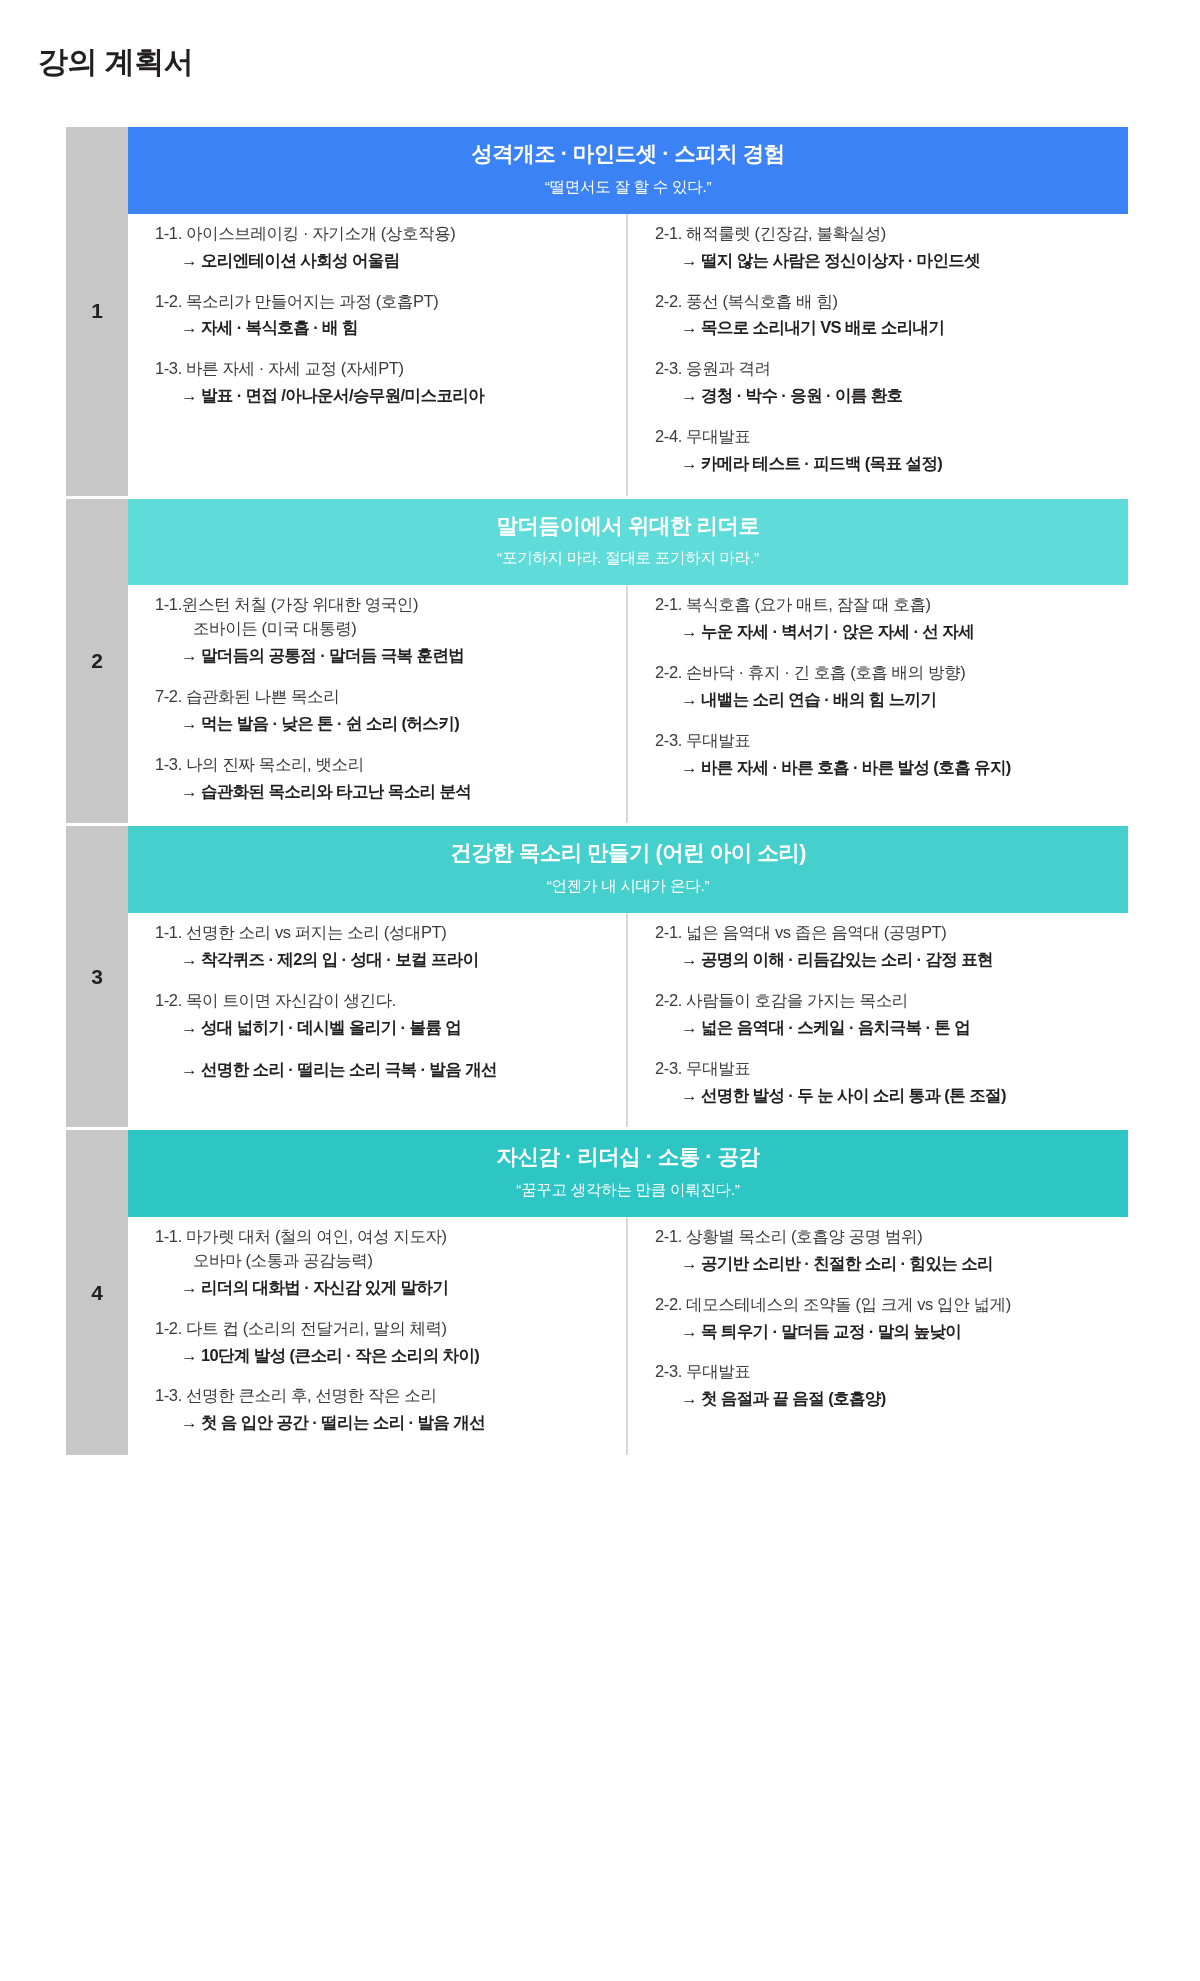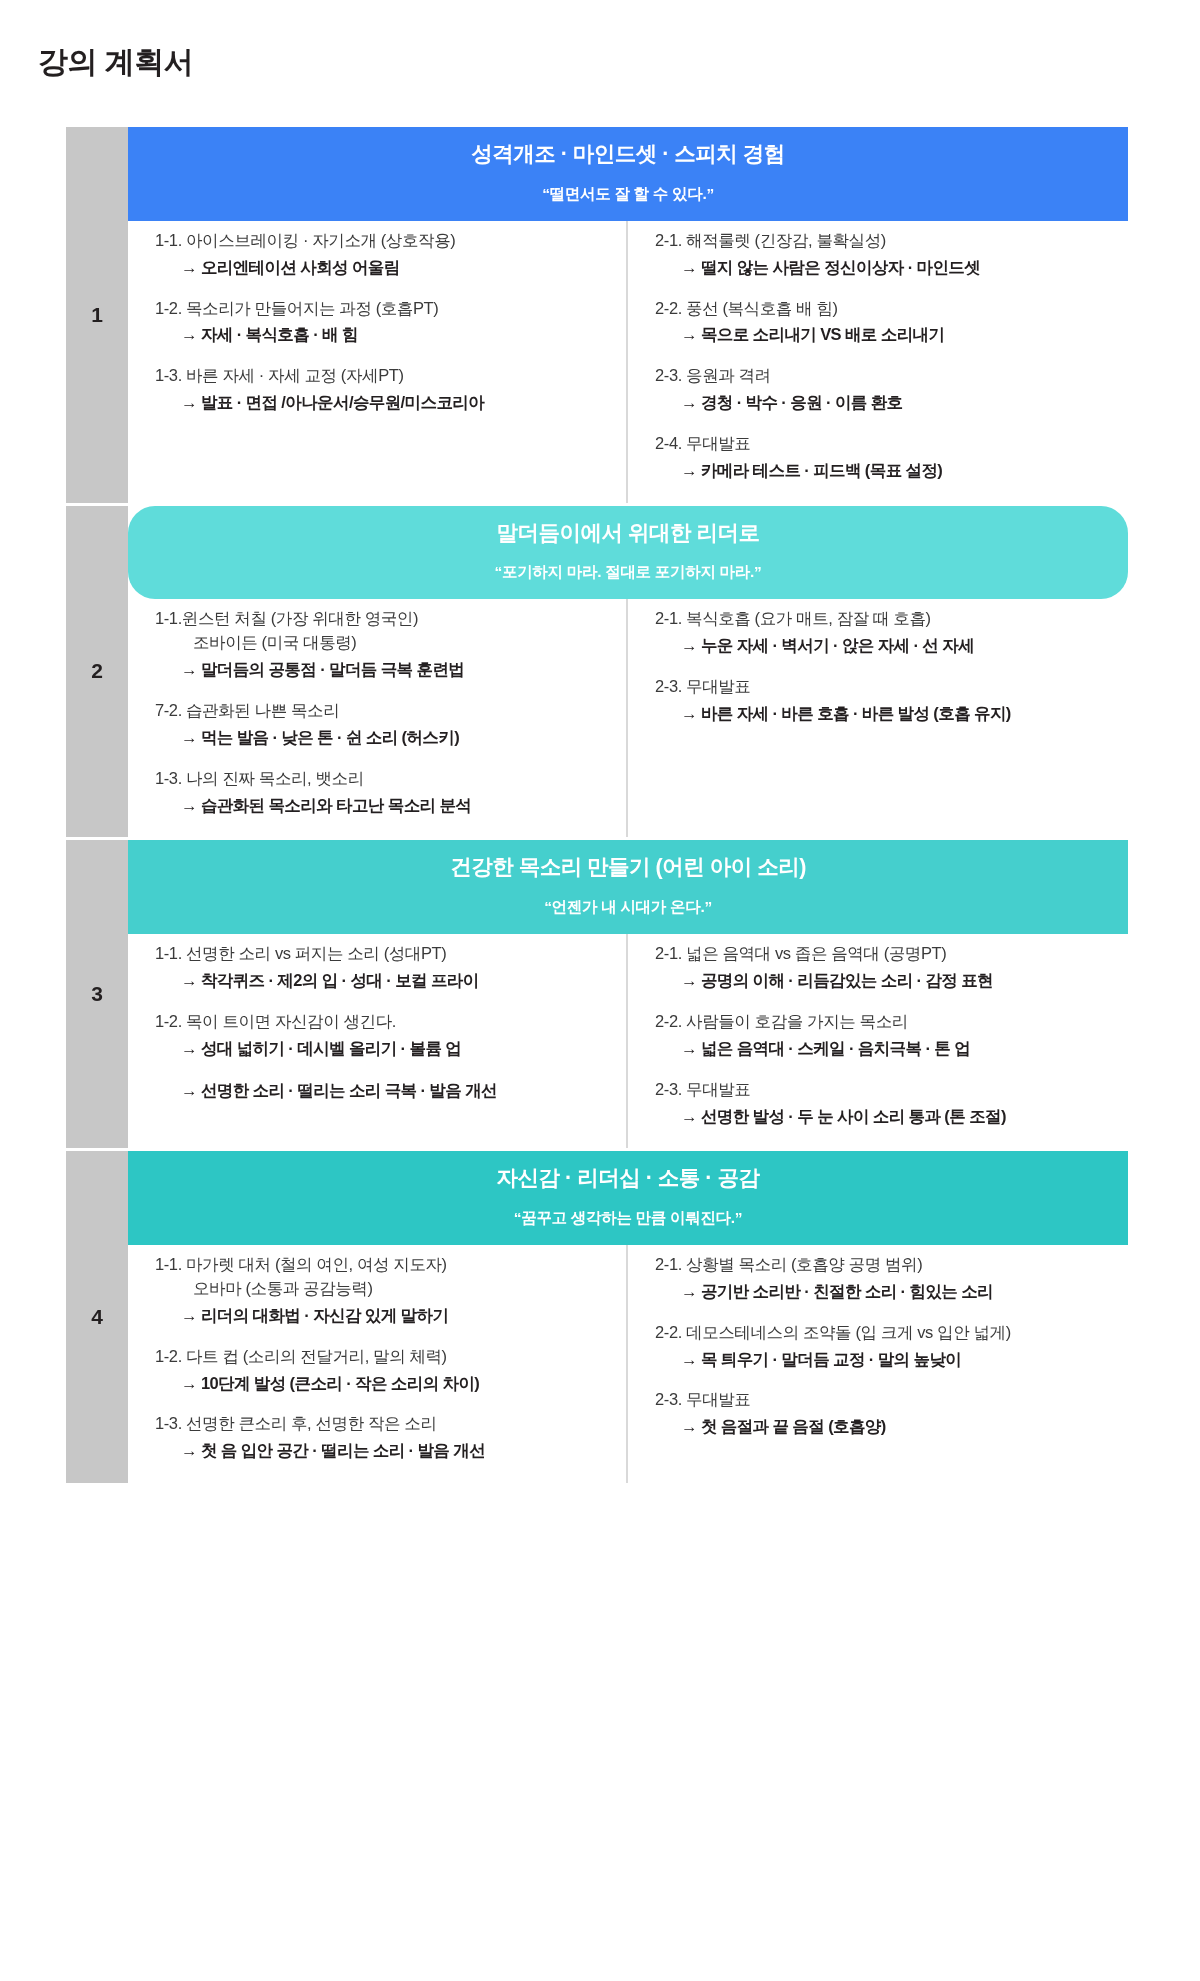--- a/index.html
+++ b/index.html
@@ -60,22 +60,22 @@
     color: #ffffff;
   }
   .week-header .wh-title {
     font-size: 21.5px;
     font-weight: bold;
     letter-spacing: -0.5px;
     line-height: 1.25;
   }
   .week-header .wh-quote {
     font-size: 15.5px;
-    font-weight: bold;
-    margin-top: 16px;
+    font-weight: normal;
+    margin-top: 9px;
     letter-spacing: -0.3px;
   }
   .columns {
     display: flex;
     align-items: stretch;
   }
   .col {
     box-sizing: border-box;
     padding: 8px 14px 20px 18px;
     flex: 1 1 50%;
@@ -164,21 +164,21 @@
                 <div class="item-line">2-4. 무대발표</div>
                 <div class="item-result">→ 카메라 테스트 · 피드백 (목표 설정)</div>
               </div>
             </div>
           </div>
         </div>
       </div>
       <div class="week-block">
         <div class="week-num-cell">2</div>
         <div class="week-body">
-          <div class="week-header" style="background: rgb(95, 220, 218); border-radius: 27px;">
+          <div class="week-header" style="background: rgb(95, 220, 218);">
             <div class="wh-title">말더듬이에서 위대한 리더로</div>
             <div class="wh-quote">“포기하지 마라. 절대로 포기하지 마라.”</div>
           </div>
           <div class="columns">
             <div class="col left">
               <div class="item">
                 <div class="item-line">1-1.윈스턴 처칠 (가장 위대한 영국인)</div>
                 <div class="item-sub">조바이든 (미국 대통령)</div>
                 <div class="item-result">→ 말더듬의 공통점 · 말더듬 극복 훈련법</div>
               </div>
@@ -190,20 +190,24 @@
                 <div class="item-line">1-3. 나의 진짜 목소리, 뱃소리</div>
                 <div class="item-result">→ 습관화된 목소리와 타고난 목소리 분석</div>
               </div>
             </div>
             <div class="col right">
               <div class="item">
                 <div class="item-line">2-1. 복식호흡 (요가 매트, 잠잘 때 호흡)</div>
                 <div class="item-result">→ 누운 자세 · 벽서기 · 앉은 자세 · 선 자세</div>
               </div>
               <div class="item">
+                <div class="item-line">2-2. 손바닥 · 휴지 · 긴 호흡 (호흡  배의 방향)</div>
+                <div class="item-result">→ 내뱉는 소리 연습 · 배의 힘 느끼기</div>
+              </div>
+              <div class="item">
                 <div class="item-line">2-3. 무대발표</div>
                 <div class="item-result">→ 바른 자세 · 바른 호흡 · 바른 발성 (호흡 유지)</div>
               </div>
             </div>
           </div>
         </div>
       </div>
       <div class="week-block">
         <div class="week-num-cell">3</div>
         <div class="week-body">

